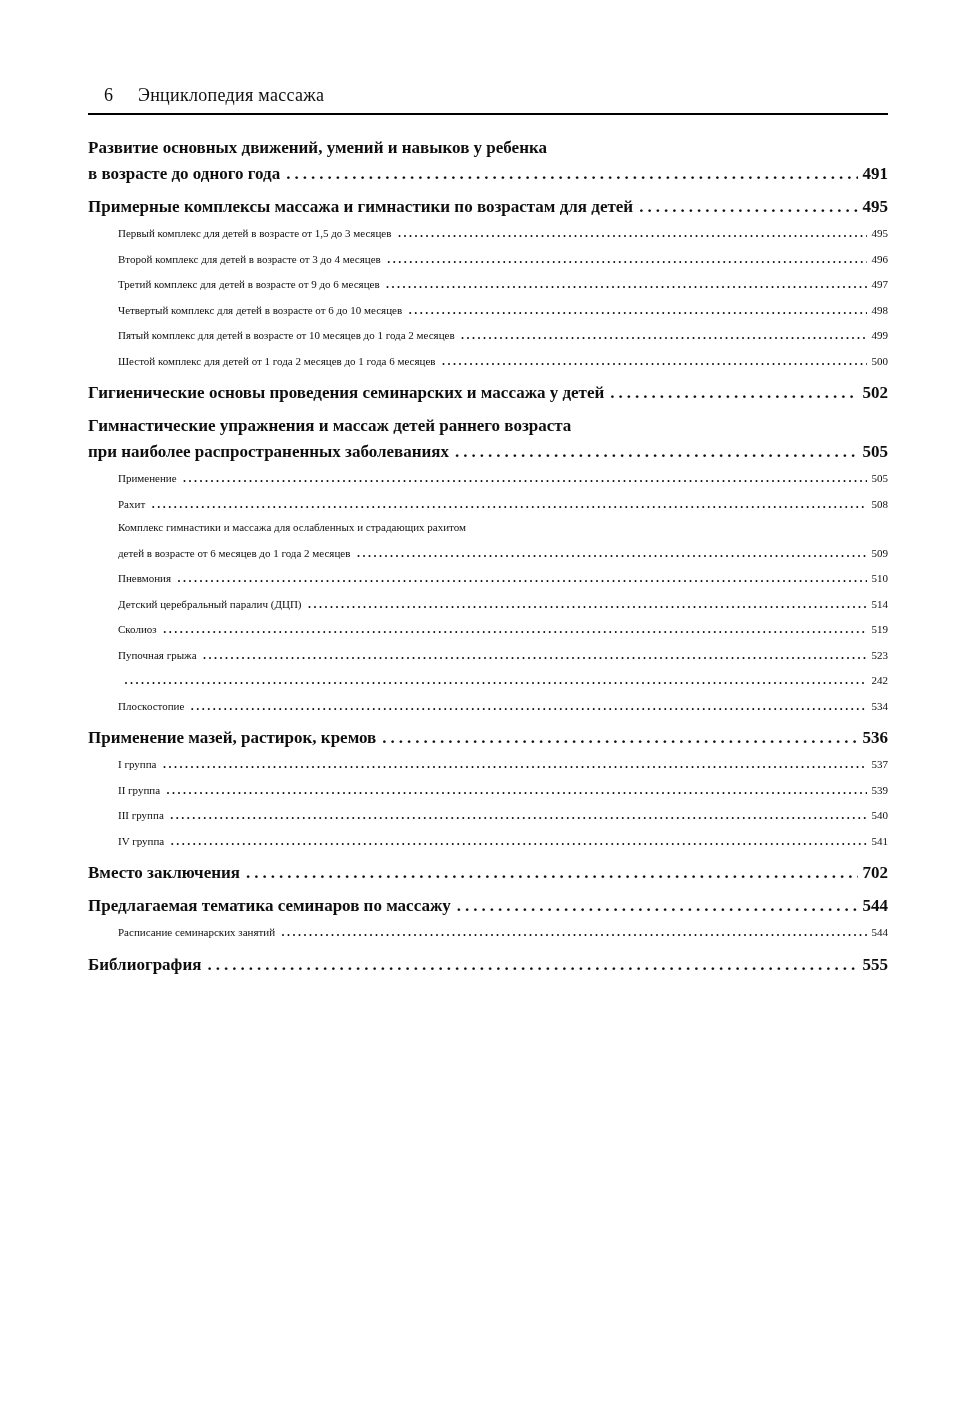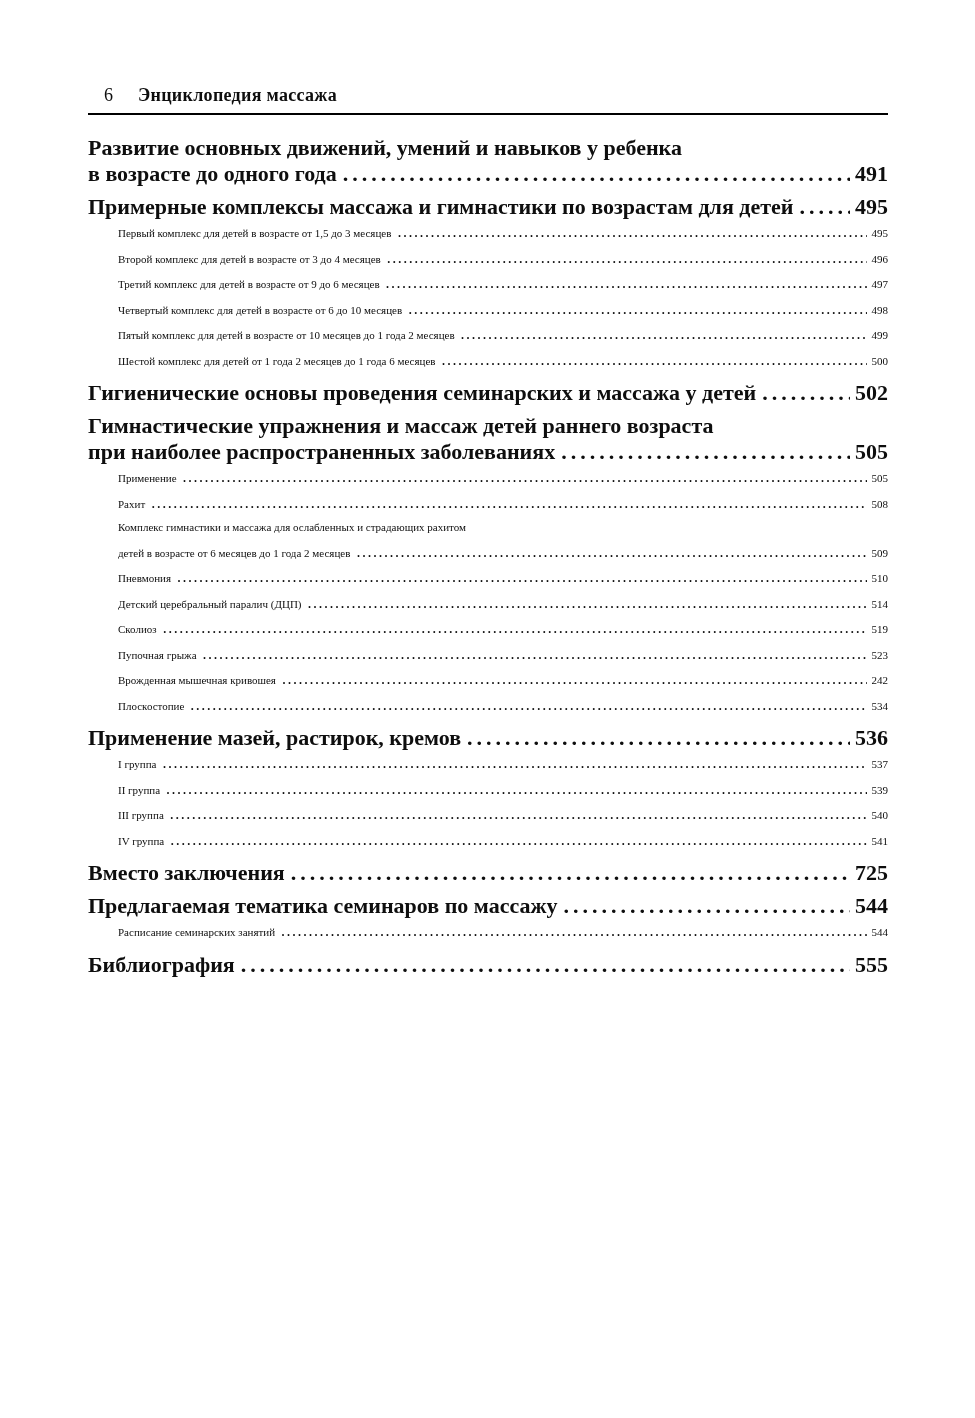--- a/index.html
+++ b/index.html
@@ -23,35 +23,34 @@
     align-items: baseline;
     font-size: 18px;
     line-height: 22px;
   }
   .pagenum {
     margin-left: 16px;
   }
   .booktitle {
     margin-left: 25px;
     letter-spacing: 0.3px;
-    font-weight: bold;
   }
   .rule {
     margin-top: 7px;
     border-top: 2.5px solid #000;
     width: 100%;
     height: 0;
   }
   .toc {
     margin-top: 20px;
   }
   .toc-entry { margin: 0; }
   .toc-entry.level-1 {
     font-weight: bold;
-    font-size: 22px;
+    font-size: 17px;
     line-height: 26px;
     margin-top: 7px;
   }
   .toc-entry.level-1:first-child { margin-top: 0; }
   .toc-entry.level-2 {
     font-weight: normal;
     font-size: 11px;
     line-height: 23.5px;
     padding-left: 30px;
   }
@@ -217,21 +216,20 @@
       </div>
       <div class="toc-entry level-2">
         <div class="toc-line with-leader">
           <span class="toc-title">Пупочная грыжа</span>
           <span class="leader"></span>
           <span class="toc-page">523</span>
         </div>
       </div>
       <div class="toc-entry level-2">
         <div class="toc-line with-leader">
-          <span class="toc-title">Врожденная мышечная кривошея</span>
           <span class="leader"></span>
           <span class="toc-page">242</span>
         </div>
       </div>
       <div class="toc-entry level-2">
         <div class="toc-line with-leader">
           <span class="toc-title">Плоскостопие</span>
           <span class="leader"></span>
           <span class="toc-page">534</span>
         </div>
@@ -268,21 +266,21 @@
         <div class="toc-line with-leader">
           <span class="toc-title">IV группа</span>
           <span class="leader"></span>
           <span class="toc-page">541</span>
         </div>
       </div>
       <div class="toc-entry level-1">
         <div class="toc-line with-leader">
           <span class="toc-title">Вместо заключения</span>
           <span class="leader"></span>
-          <span class="toc-page">725</span>
+          <span class="toc-page">702</span>
         </div>
       </div>
       <div class="toc-entry level-1">
         <div class="toc-line with-leader">
           <span class="toc-title">Предлагаемая тематика семинаров по массажу</span>
           <span class="leader"></span>
           <span class="toc-page">544</span>
         </div>
       </div>
       <div class="toc-entry level-2">

